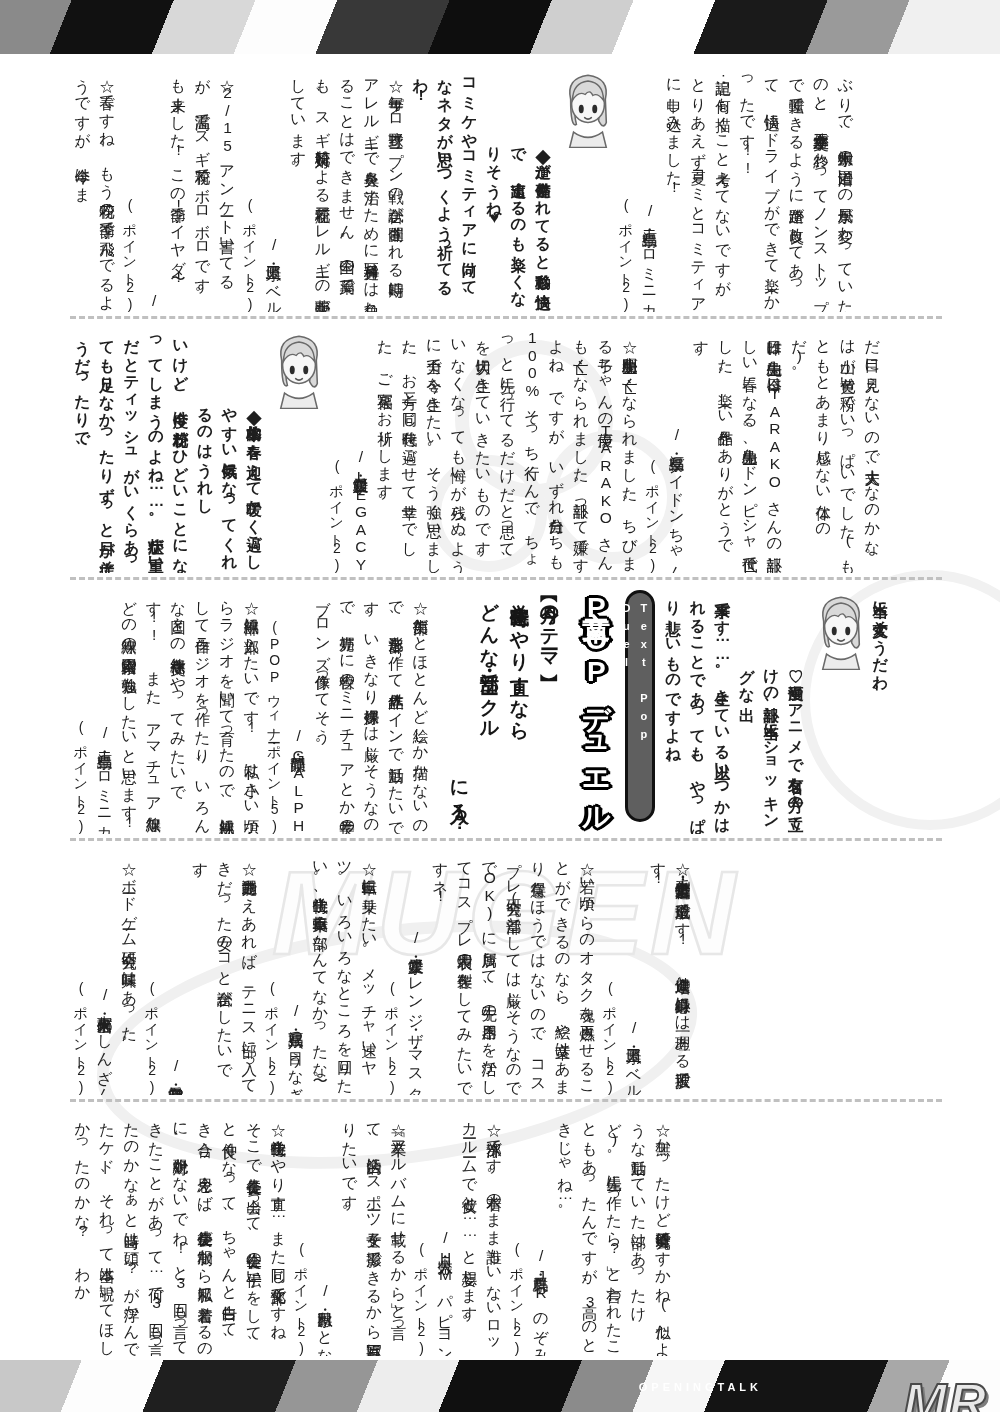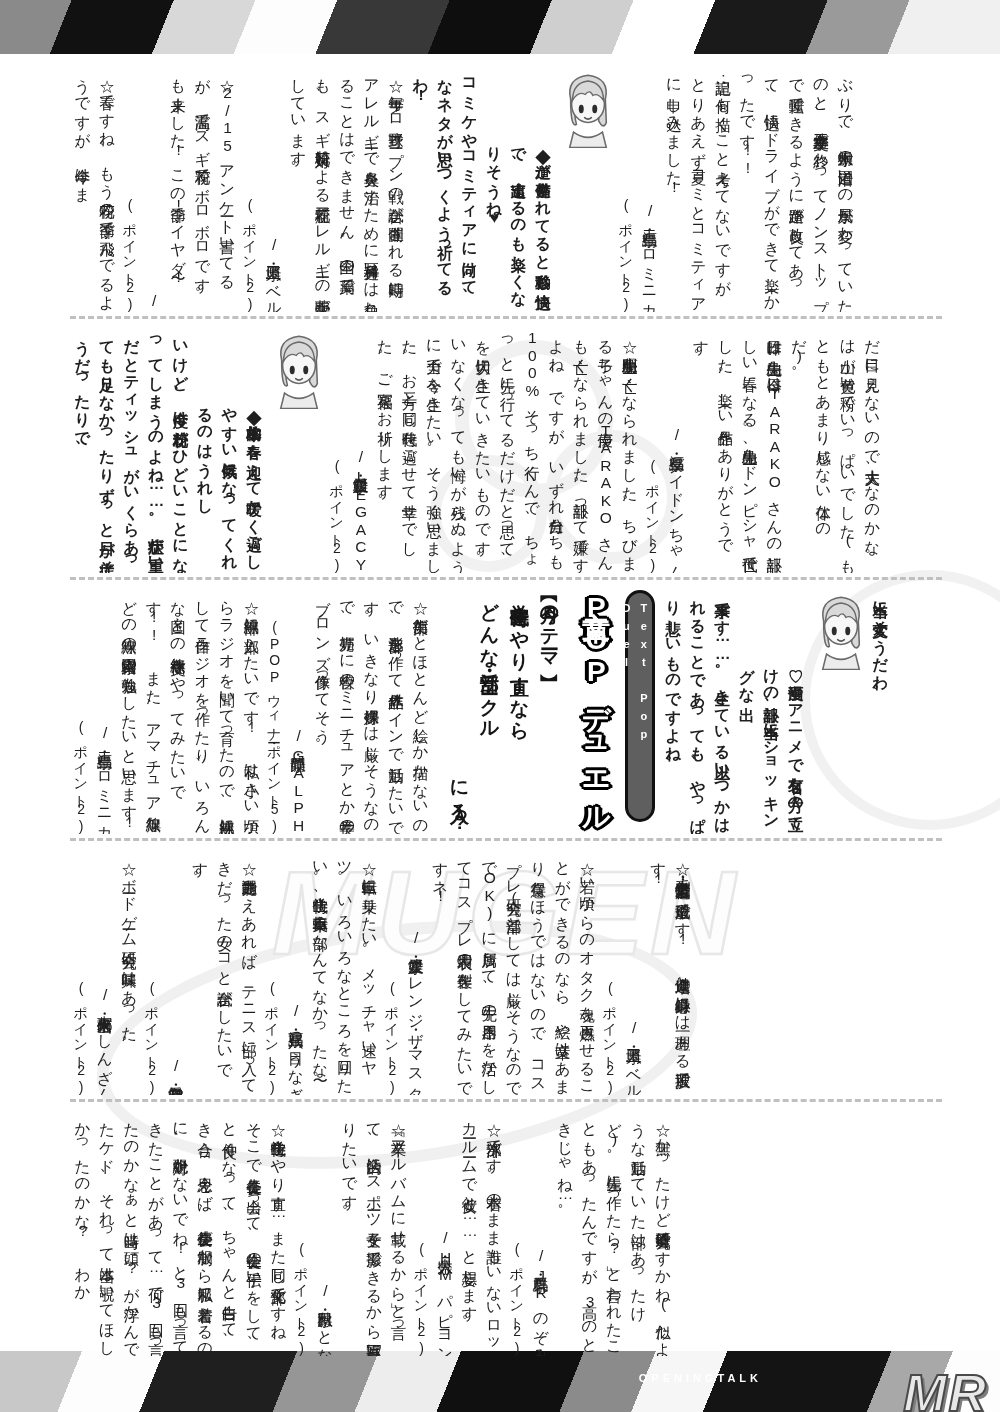--- a/index.html
+++ b/index.html
@@ -12,21 +12,21 @@
   }
   
   .stripe-top {
     height: 54px;
     background: linear-gradient(112deg,
       #8a8a8a 0 7%, #111 7% 17%, #d8d8d8 17% 25%, #fdfdfd 25% 33%,
       #383838 33% 44%, #0e0e0e 44% 54%, #cfcfcf 54% 62%, #fff 62% 70%,
       #1a1a1a 70% 81%, #9a9a9a 81% 89%, #f0f0f0 89% 100%);
   }
   .footer {
-    position: absolute; left:0; right:0; bottom:0; height: 61px;
+    position: absolute; left:0; right:0; bottom:0; height: 52px;
     background: linear-gradient(112deg,
       #c8c8c8 0 8%, #fdfdfd 8% 16%, #1f1f1f 16% 29%, #969696 29% 37%,
       #ededed 37% 45%, #101010 45% 57%, #8b8b8b 57% 64%, #f6f6f6 64% 71%,
       #141414 71% 87%, #a8a8a8 87% 93%, #fdfdfd 93% 100%);
   }
   .footer-label {
     position: absolute; right: 238px; top: 21px;
     color: #fff; font-size: 11px; font-weight: 700; letter-spacing: 4px;
   }
   .footer-logo {

